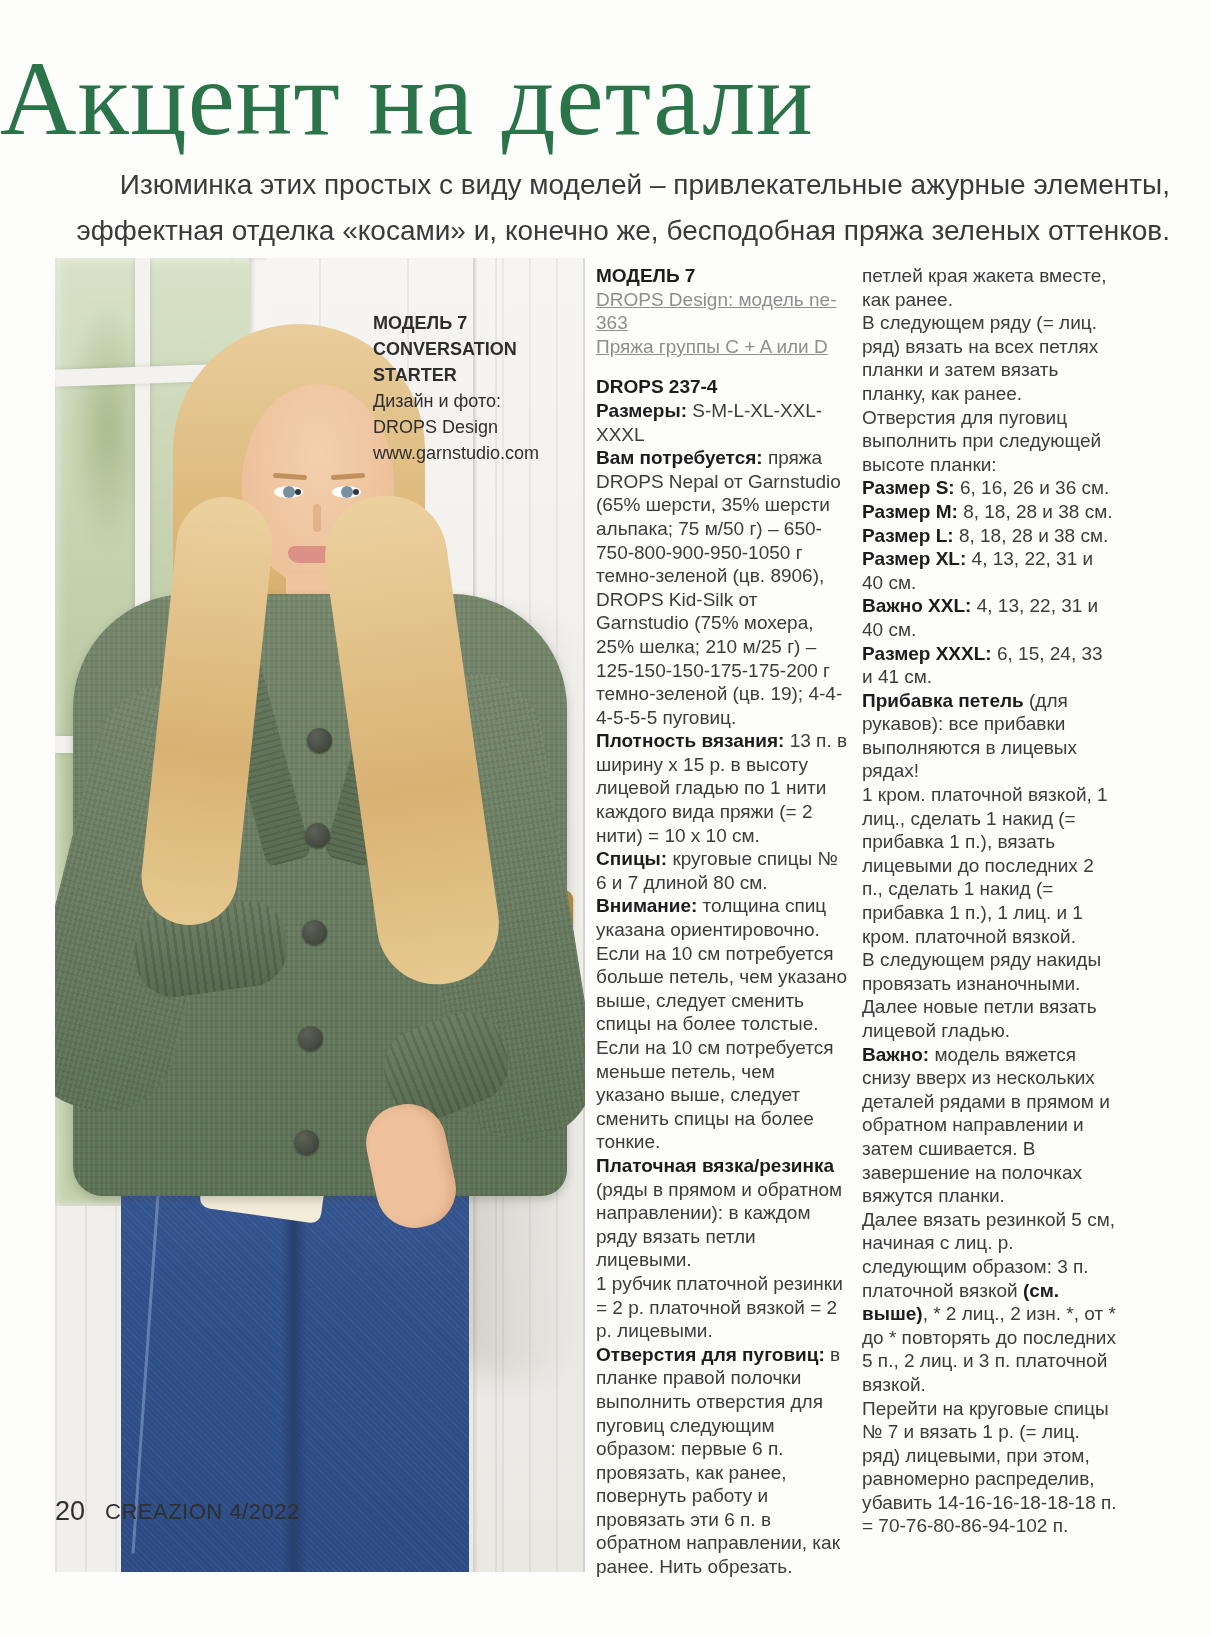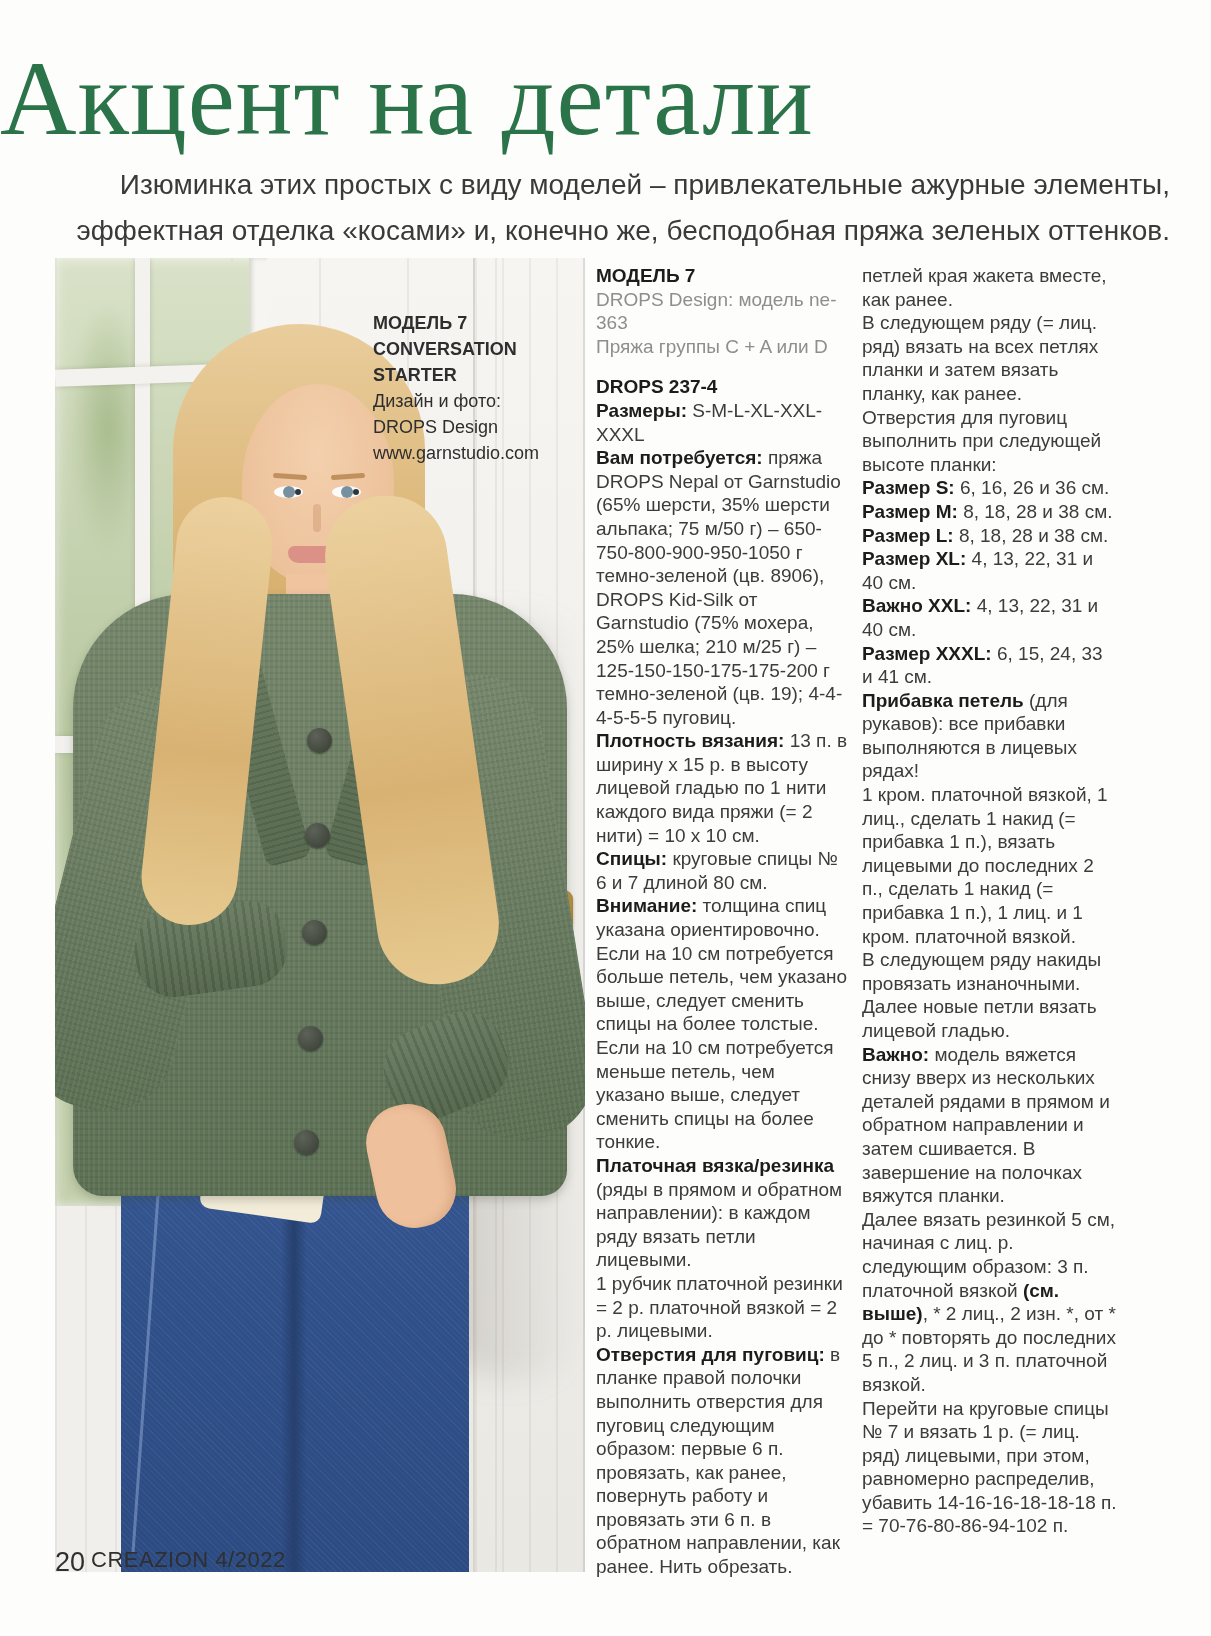--- a/index.html
+++ b/index.html
@@ -95,24 +95,24 @@
   .cap-b{font-weight:700;}
 
   
   .col{position:absolute;top:264px;font-size:19px;line-height:23.6px;color:var(--body-text,#3C3C3C);}
   .col-mid{left:596px;width:252px;}
   .col-right{left:862px;width:255px;}
   .blk{margin:0;white-space:pre-line;}
   .blk .b{font-weight:700;color:var(--bold-text,#1C1C1C);}
   .blk.heading{font-weight:700;color:var(--section-green,#2E8E5E);}
   .blk.intro{margin-bottom:17px;}
-  .blk.credit{color:var(--muted-text,#8E8E8E);margin-bottom:17px;}
-
-  
-  .footer{position:absolute;left:55px;top:1547px;display:flex;align-items:flex-start;gap:6px;color:var(--footer-text,#2F2F2F);}
+  .blk.credit{color:var(--muted-text,#8E8E8E);margin-bottom:17px;text-decoration:underline;}
+
+  
+  .footer{position:absolute;left:55px;top:1496px;display:flex;align-items:center;gap:20px;color:var(--footer-text,#2F2F2F);}
   .pnum{font-size:27px;}
   .mag{font-size:22px;letter-spacing:.5px;}
 </style>
 </head>
 <body>
 
 <div class="page">
 
   <h1 class="title">Акцент на детали</h1>
 

